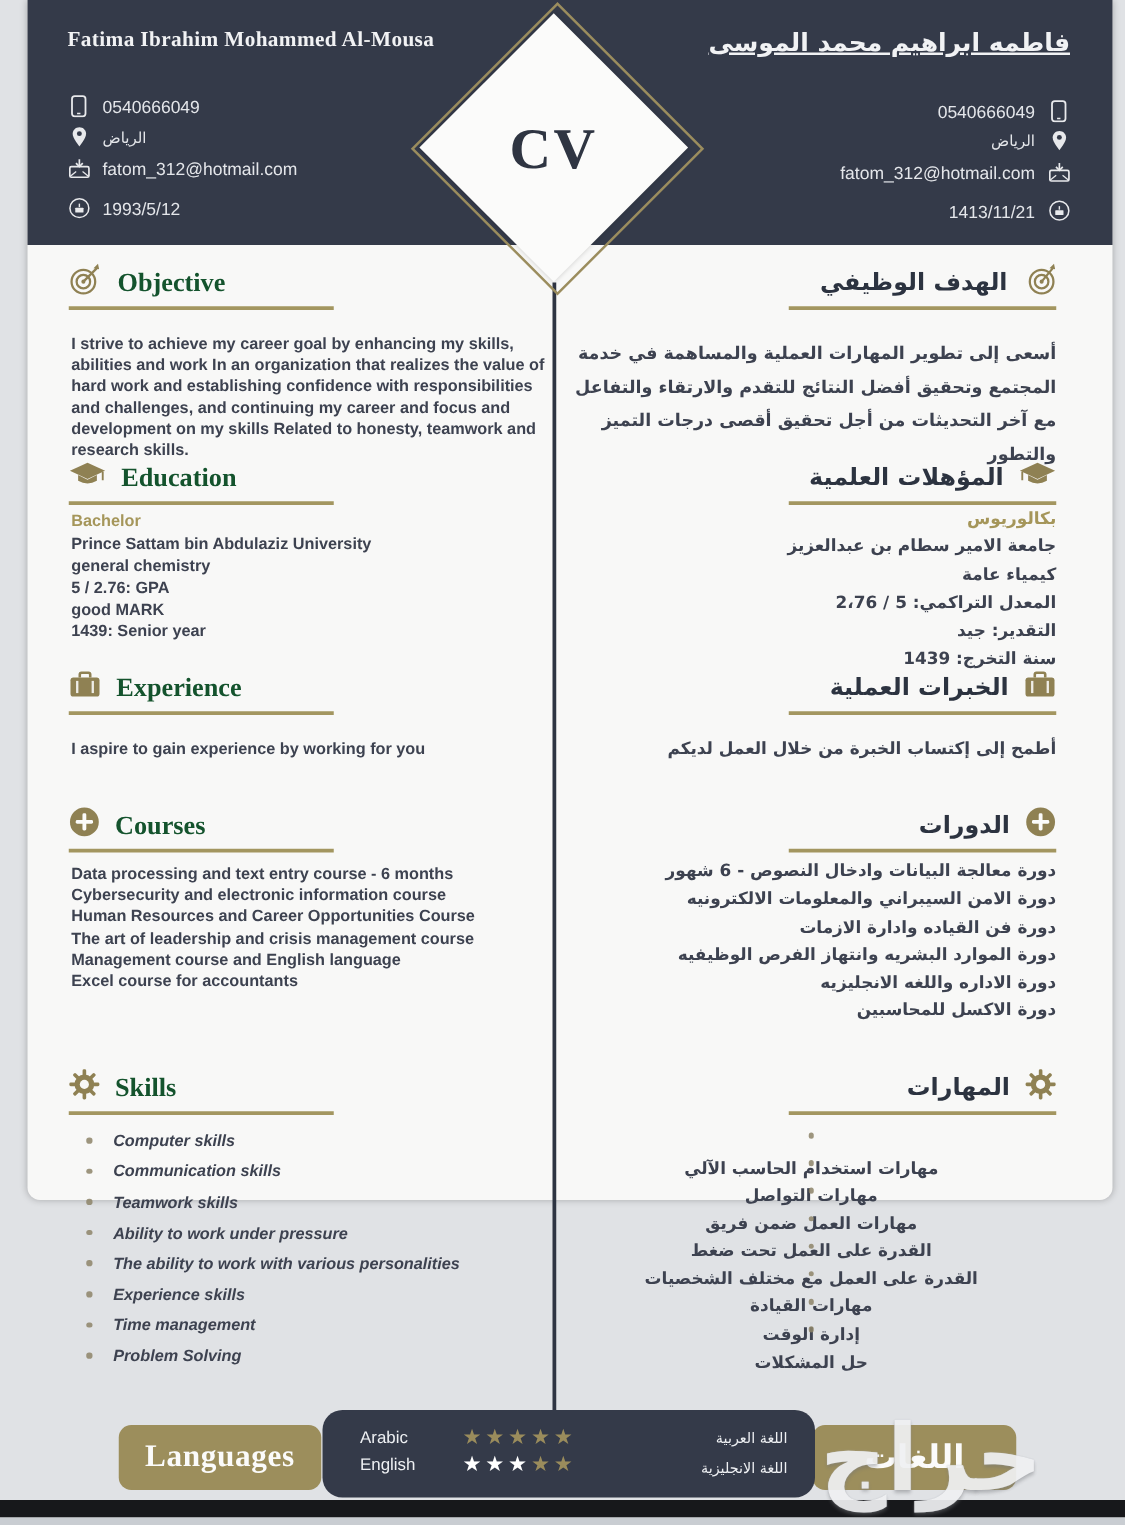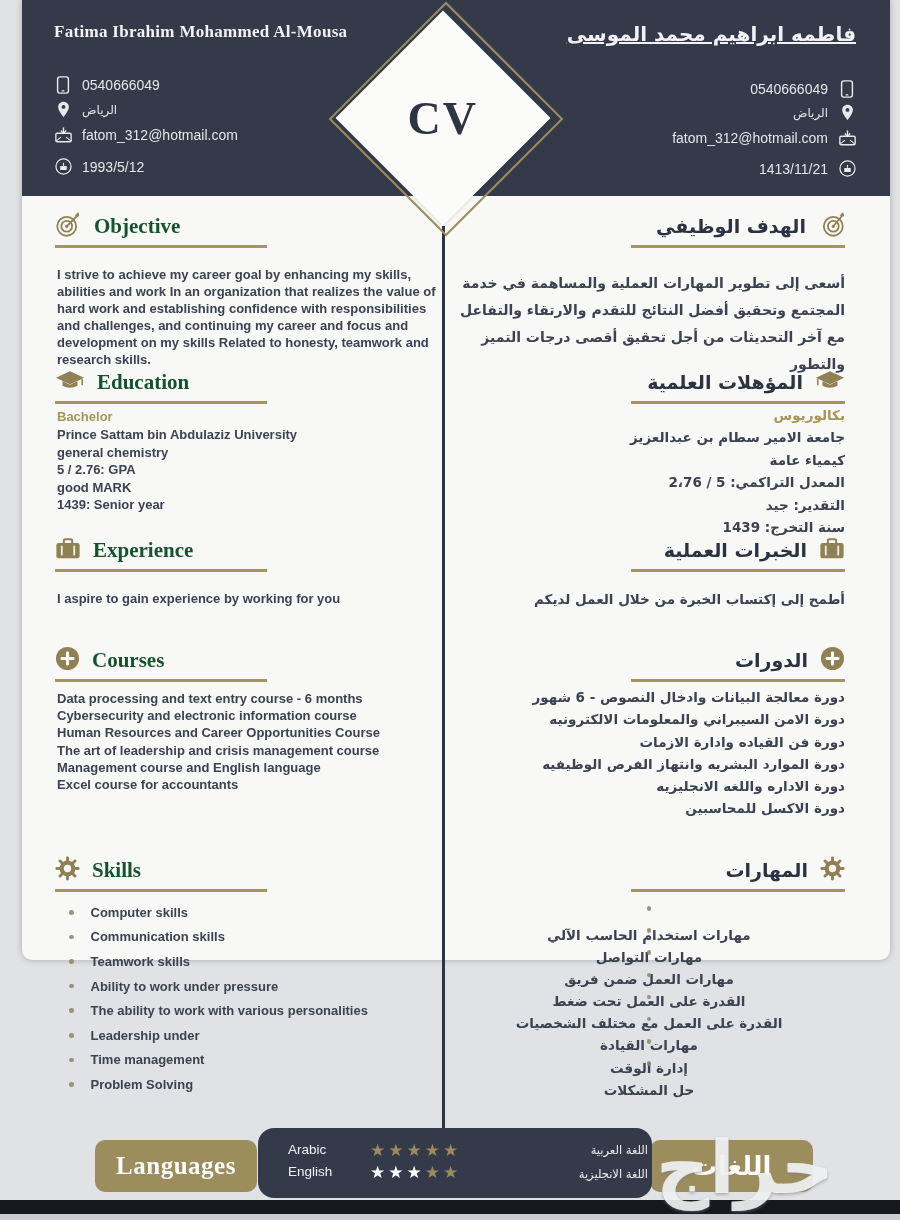--- a/index.html
+++ b/index.html
@@ -52,35 +52,35 @@
              color:#3d4250; line-height:17px; }
   .body-ar { position:absolute; right:45px; width:392px; direction:rtl; text-align:right;
              font:700 13.5px "DejaVu Sans", sans-serif; color:#3d4250; line-height:22.5px; }
   .gold-label { color:#a5965a !important; }
   .lines-en div { line-height:17.5px; }
   .lines-ar div { line-height:22.5px; }
   .courses-en div { line-height:17.2px; }
   .courses-ar div { line-height:22.3px; }
 
   
-  .skill-row { display:flex; align-items:center; gap:17px; height:24.6px; padding-left:12px; }
+  .skill-row { display:flex; align-items:center; gap:17px; height:24.6px; padding-left:12px;font-style:italic; }
   .skill-row-ar { display:flex; align-items:center; gap:13px; height:22.2px;flex-direction:column; }
   .dot { flex:0 0 auto; width:4.5px; height:4.5px; border-radius:50%; background:#8d8468; opacity:.85; }
 
   
   .lang-gold { position:absolute; background:#9c8e5c; border-radius:10px; z-index:2;
                display:flex; align-items:center; justify-content:center; }
   .lang-gold.left  { left:73px;  top:1140px; width:162px; height:52px; }
   .lang-gold.right { left:628px; top:1140px; width:163px; height:52px; }
   .lang-title-en { font:700 25px "Liberation Serif", serif; color:#fbfbfa; letter-spacing:.5px; }
   .lang-title-ar { font:700 26px "DejaVu Sans", sans-serif; color:#fbfbfa; direction:rtl; }
   .lang-navy { position:absolute; left:236px; top:1128px; width:394px; height:70px; background:#343a49;
                border-radius:16px; z-index:3; }
   .lang-name { position:absolute; left:30px; color:#eef0f3; font:400 13.5px "Liberation Sans", sans-serif; }
-  .lang-name-ar { position:absolute; right:4px; color:#eef0f3; font:400 11.5px "DejaVu Sans", sans-serif; direction:rtl;text-align:center; }
+  .lang-name-ar { position:absolute; right:22px; color:#eef0f3; font:400 11.5px "DejaVu Sans", sans-serif; direction:rtl;text-align:center; }
   .stars { position:absolute; left:112px; font-size:17px; letter-spacing:3px;
            font-family:"DejaVu Sans", sans-serif; line-height:20px; }
   .st-gold  { color:#9a8c5c; }
   .st-white { color:#ffffff; }
 
   
   .watermark { position:absolute; left:580px; top:1124px; width:330px; z-index:20;
                font:700 74px "DejaVu Sans", sans-serif; color:#f0f1f3; opacity:.92;
                text-align:center; direction:rtl;
                text-shadow:0 2px 3px rgba(110,112,118,.45), 0 0 1px #b9bcc1; }
@@ -394,21 +394,21 @@
     <div class="skill-row">
         <span class="dot"></span>
         <span>Ability to work under pressure</span>
       </div>
     <div class="skill-row">
         <span class="dot"></span>
         <span>The ability to work with various personalities</span>
       </div>
     <div class="skill-row">
         <span class="dot"></span>
-        <span>Leadership under</span>
+        <span>Experience skills</span>
       </div>
     <div class="skill-row">
         <span class="dot"></span>
         <span>Time management</span>
       </div>
     <div class="skill-row">
         <span class="dot"></span>
         <span>Problem Solving</span>
       </div>
   </div>

